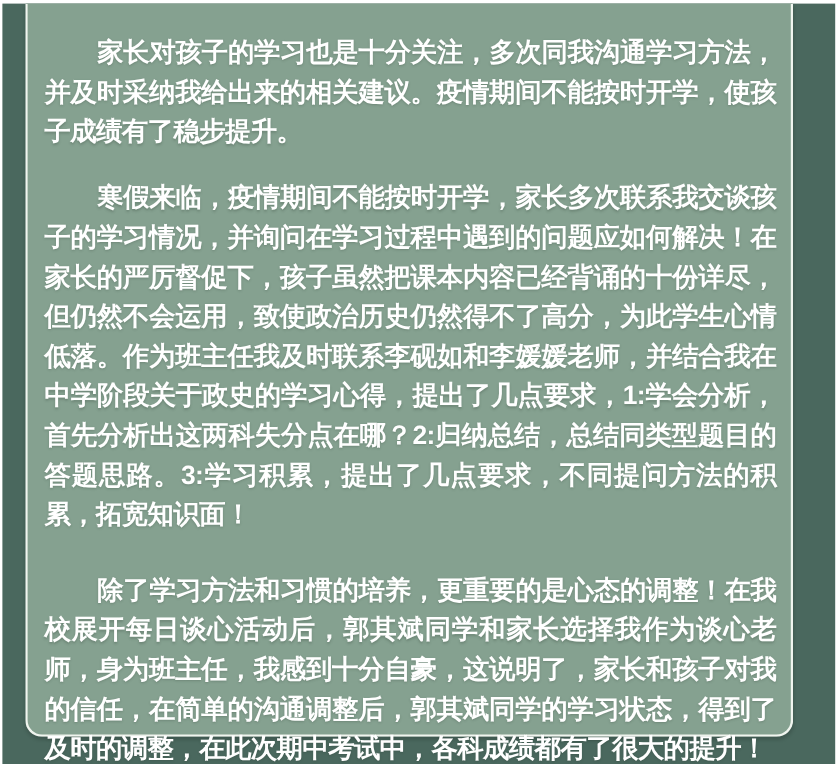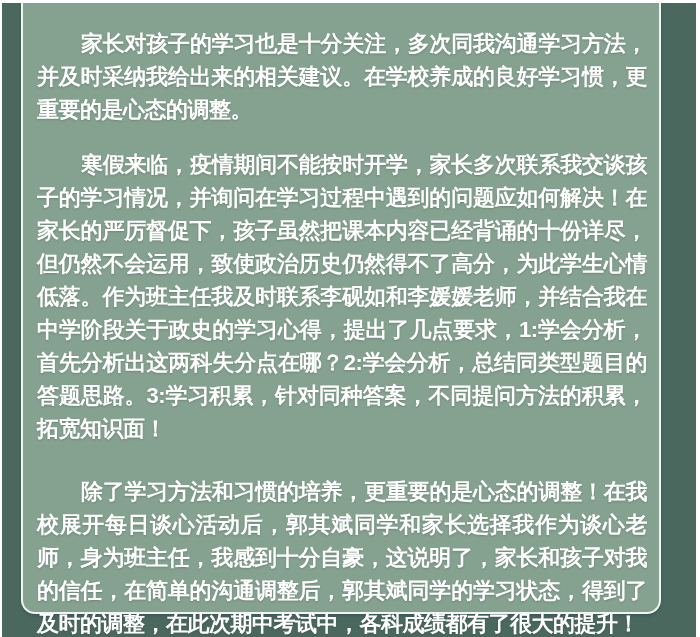--- a/index.html
+++ b/index.html
@@ -55,18 +55,18 @@
   .panel-inner p.para-3 {
     margin-bottom: 0;
   }
 </style>
 </head>
 <body>
 
 <div class="frame">
   <div class="panel">
     <div class="panel-inner">
-      <p class="para-1">家长对孩子的学习也是十分关注，多次同我沟通学习方法，并及时采纳我给出来的相关建议。在学校养成的良好学习惯，更重要的是心态的调整。</p>
-      <p class="para-2">寒假来临，疫情期间不能按时开学，家长多次联系我交谈孩子的学习情况，并询问在学习过程中遇到的问题应如何解决！在家长的严厉督促下，孩子虽然把课本内容已经背诵的十份详尽，但仍然不会运用，致使政治历史仍然得不了高分，为此学生心情低落。作为班主任我及时联系李砚如和李媛媛老师，并结合我在中学阶段关于政史的学习心得，提出了几点要求，1:学会分析，首先分析出这两科失分点在哪？2:学会分析，总结同类型题目的答题思路。3:学习积累，针对同种答案，不同提问方法的积累，拓宽知识面！</p>
+      <p class="para-1">家长对孩子的学习也是十分关注，多次同我沟通学习方法，并及时采纳我给出来的相关建议。疫情期间不能按时开学，使孩子成绩有了稳步提升。</p>
+      <p class="para-2">寒假来临，疫情期间不能按时开学，家长多次联系我交谈孩子的学习情况，并询问在学习过程中遇到的问题应如何解决！在家长的严厉督促下，孩子虽然把课本内容已经背诵的十份详尽，但仍然不会运用，致使政治历史仍然得不了高分，为此学生心情低落。作为班主任我及时联系李砚如和李媛媛老师，并结合我在中学阶段关于政史的学习心得，提出了几点要求，1:学会分析，首先分析出这两科失分点在哪？2:归纳总结，总结同类型题目的答题思路。3:学习积累，提出了几点要求，不同提问方法的积累，拓宽知识面！</p>
       <p class="para-3">除了学习方法和习惯的培养，更重要的是心态的调整！在我校展开每日谈心活动后，郭其斌同学和家长选择我作为谈心老师，身为班主任，我感到十分自豪，这说明了，家长和孩子对我的信任，在简单的沟通调整后，郭其斌同学的学习状态，得到了及时的调整，在此次期中考试中，各科成绩都有了很大的提升！</p>
     </div>
   </div>
 </div>
 
 </body></html>

